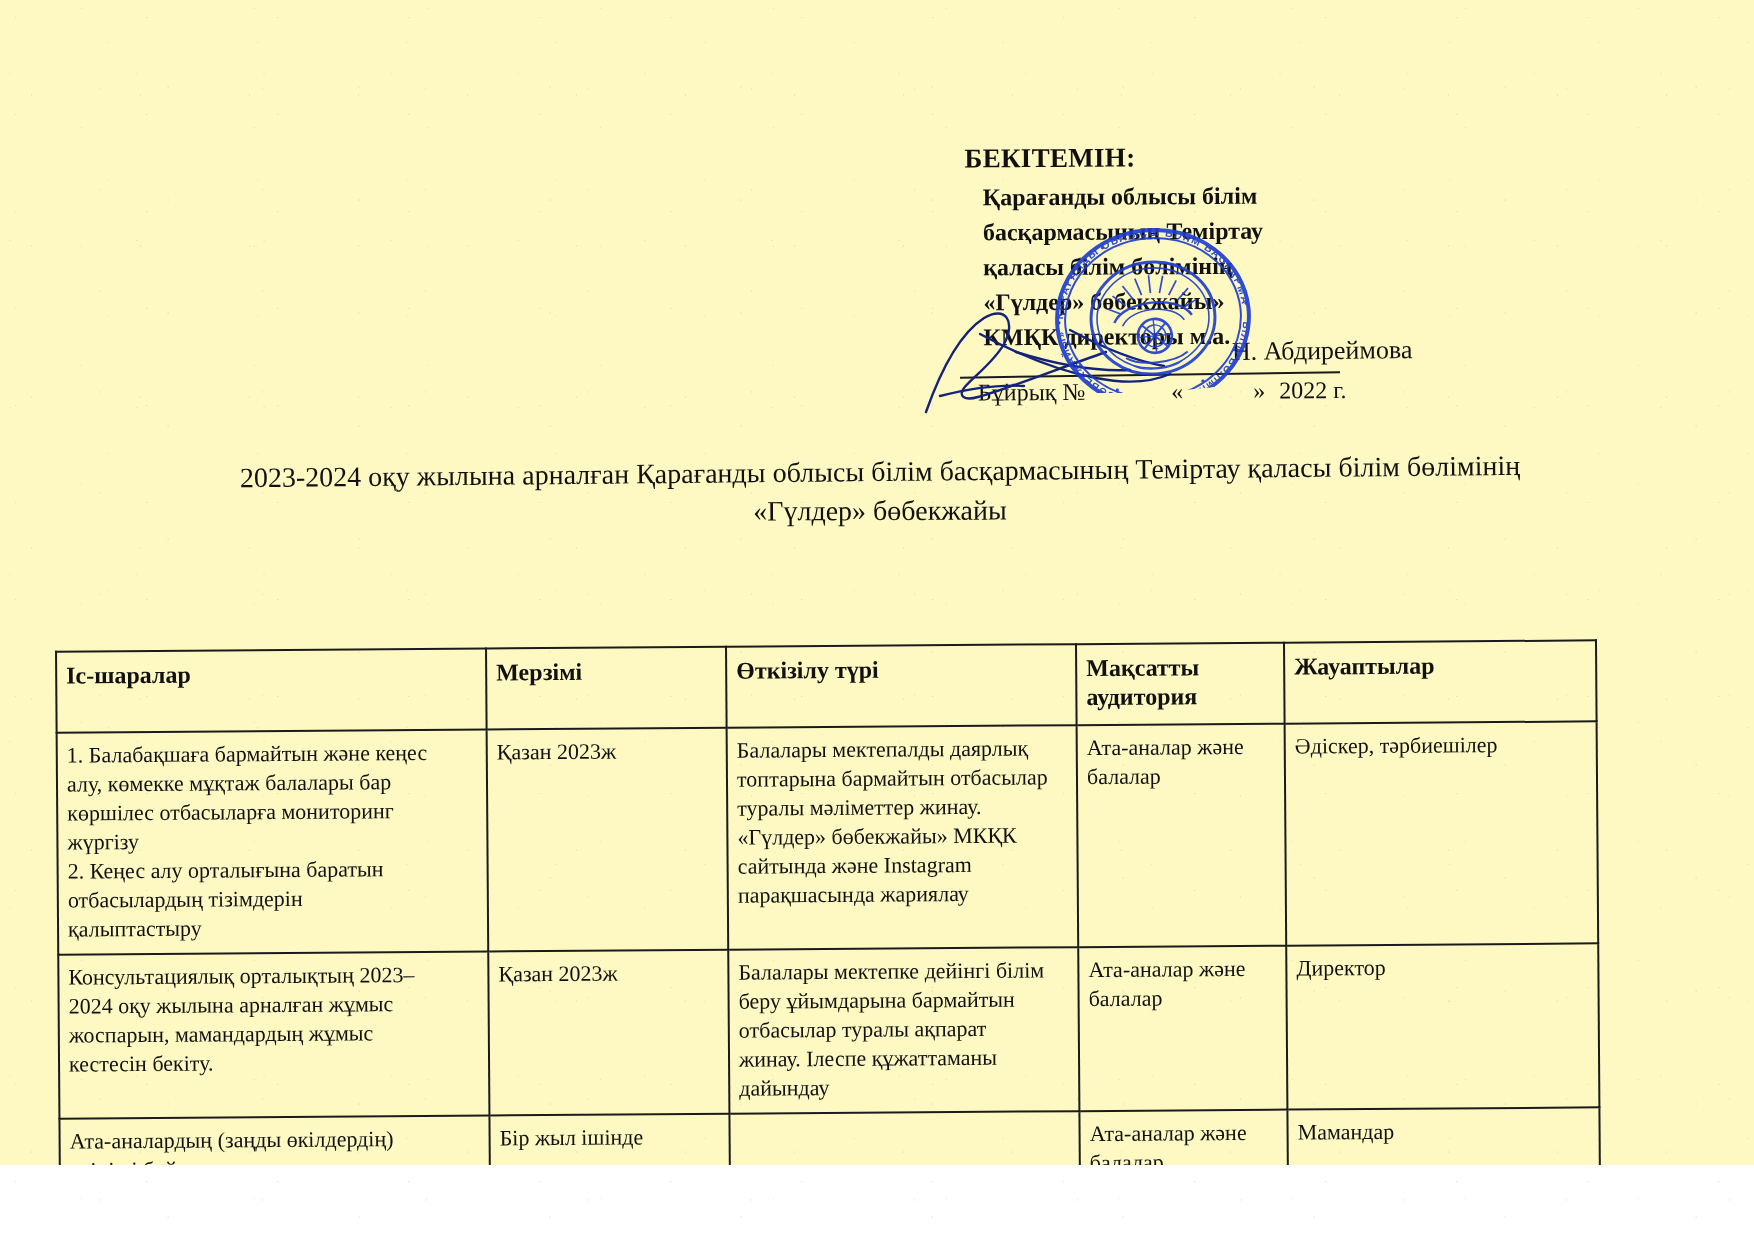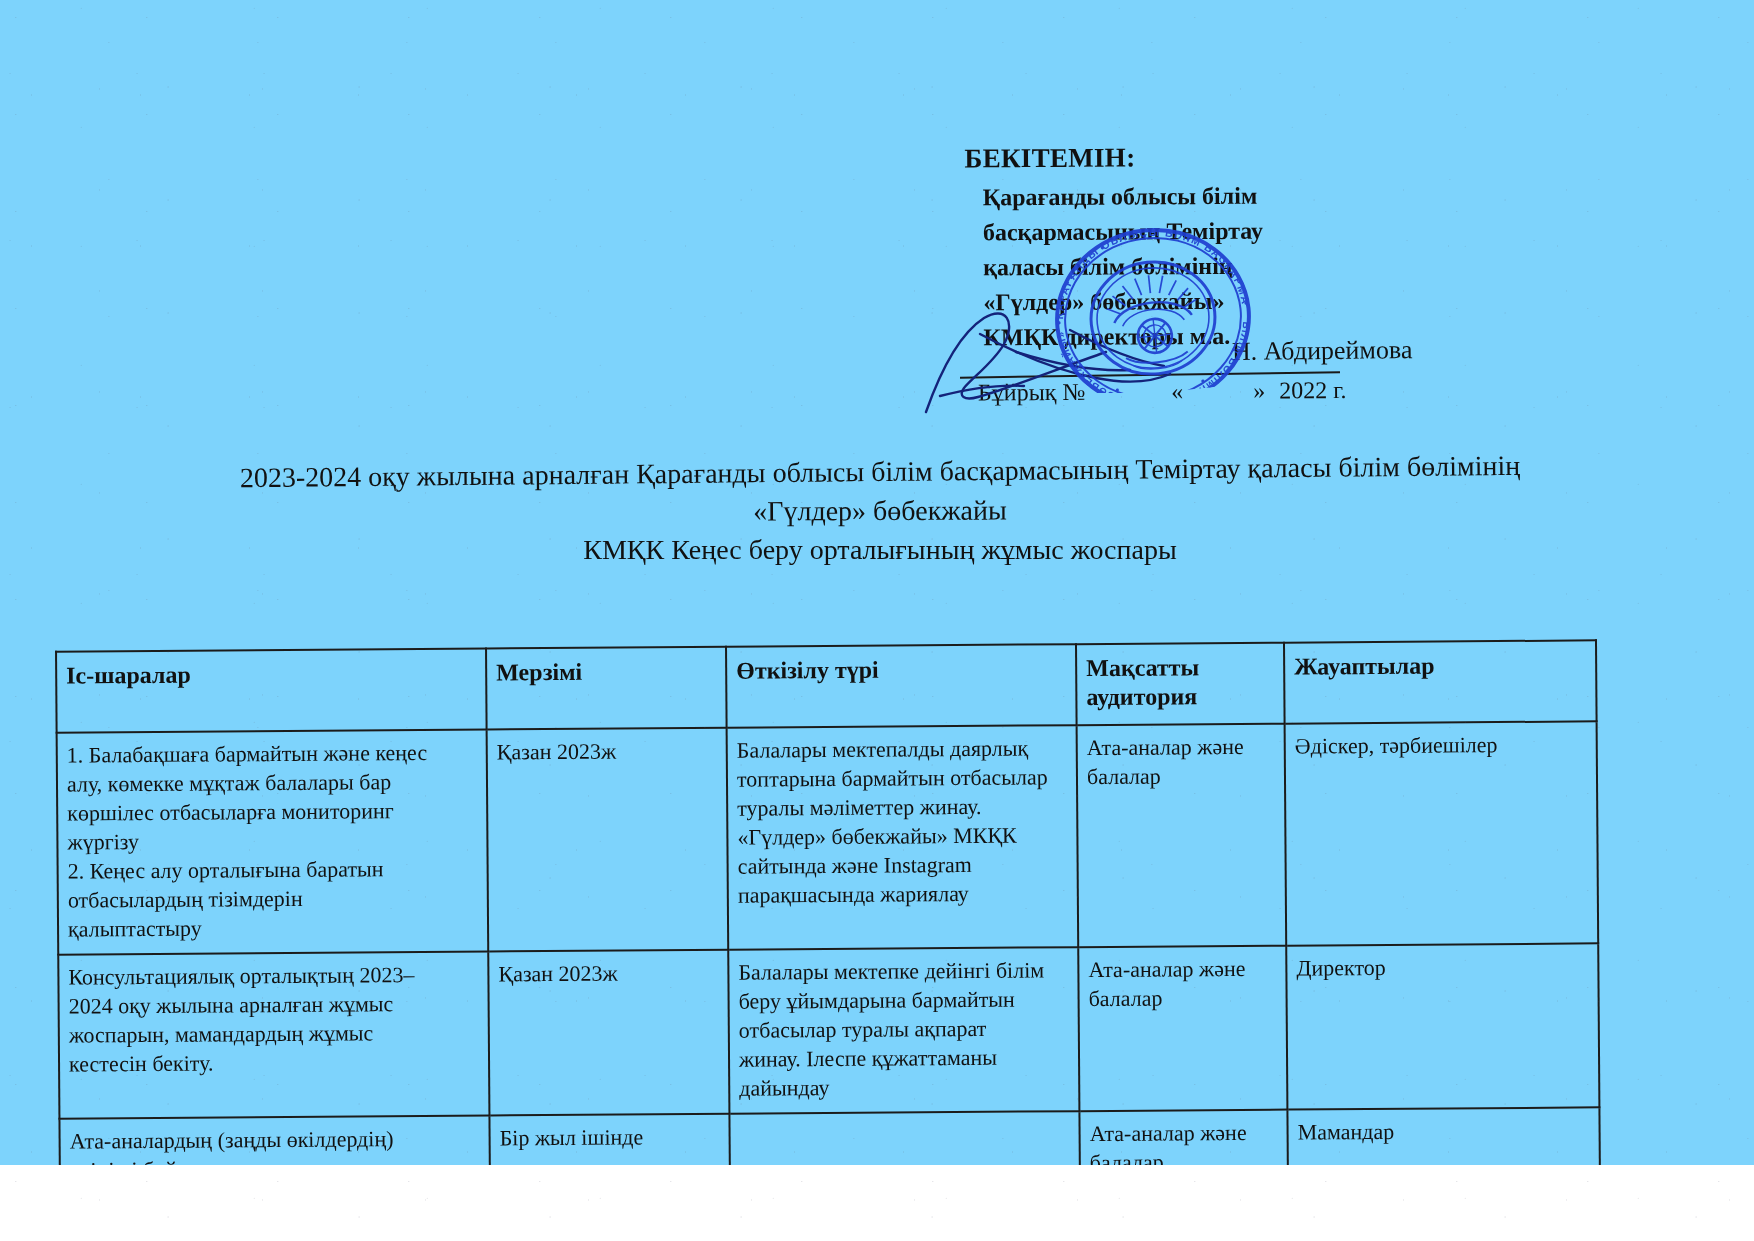--- a/index.html
+++ b/index.html
@@ -11,21 +11,21 @@
     width: 1754px;
     height: 1241px;
     position: relative;
     font-family: "Liberation Serif", "DejaVu Serif", serif;
     color: #111;
     overflow: hidden;
   }
   .page {
     position: absolute;
     inset: 0;
-    background: #7dd3fc;
+    background: #fef9c3;
   }
   
   .scan-noise {
     position: absolute;
     inset: 0;
     pointer-events: none;
     opacity: .55;
     background-image:
       radial-gradient(circle at 12% 18%, rgba(90,90,110,.28) 0.6px, transparent 0.9px),
       radial-gradient(circle at 47% 7%,  rgba(90,90,110,.22) 0.6px, transparent 0.9px),
@@ -267,21 +267,20 @@
         <circle cx="41" cy="90" r="1.6"></circle>
           <circle cx="58" cy="46" r="1.6"></circle>
         <circle cx="92" cy="20" r="1.6"></circle>
       </g>
     </g>
   </svg>
 
   <div class="doc-title">
     <span class="t-line1">2023-2024 оқу жылына арналған Қарағанды облысы білім басқармасының Теміртау қаласы білім бөлімінің</span>
     <span class="t-line2">«Гүлдер» бөбекжайы</span>
-    <span class="t-line3">КМҚК Кеңес беру орталығының жұмыс жоспары</span>
   </div>
 
   <div class="tbl-wrap">
     <table class="plan">
       <colgroup>
         <col class="c1">
           <col class="c2">
           <col class="c3">
           <col class="c4">
           <col class="c5">

